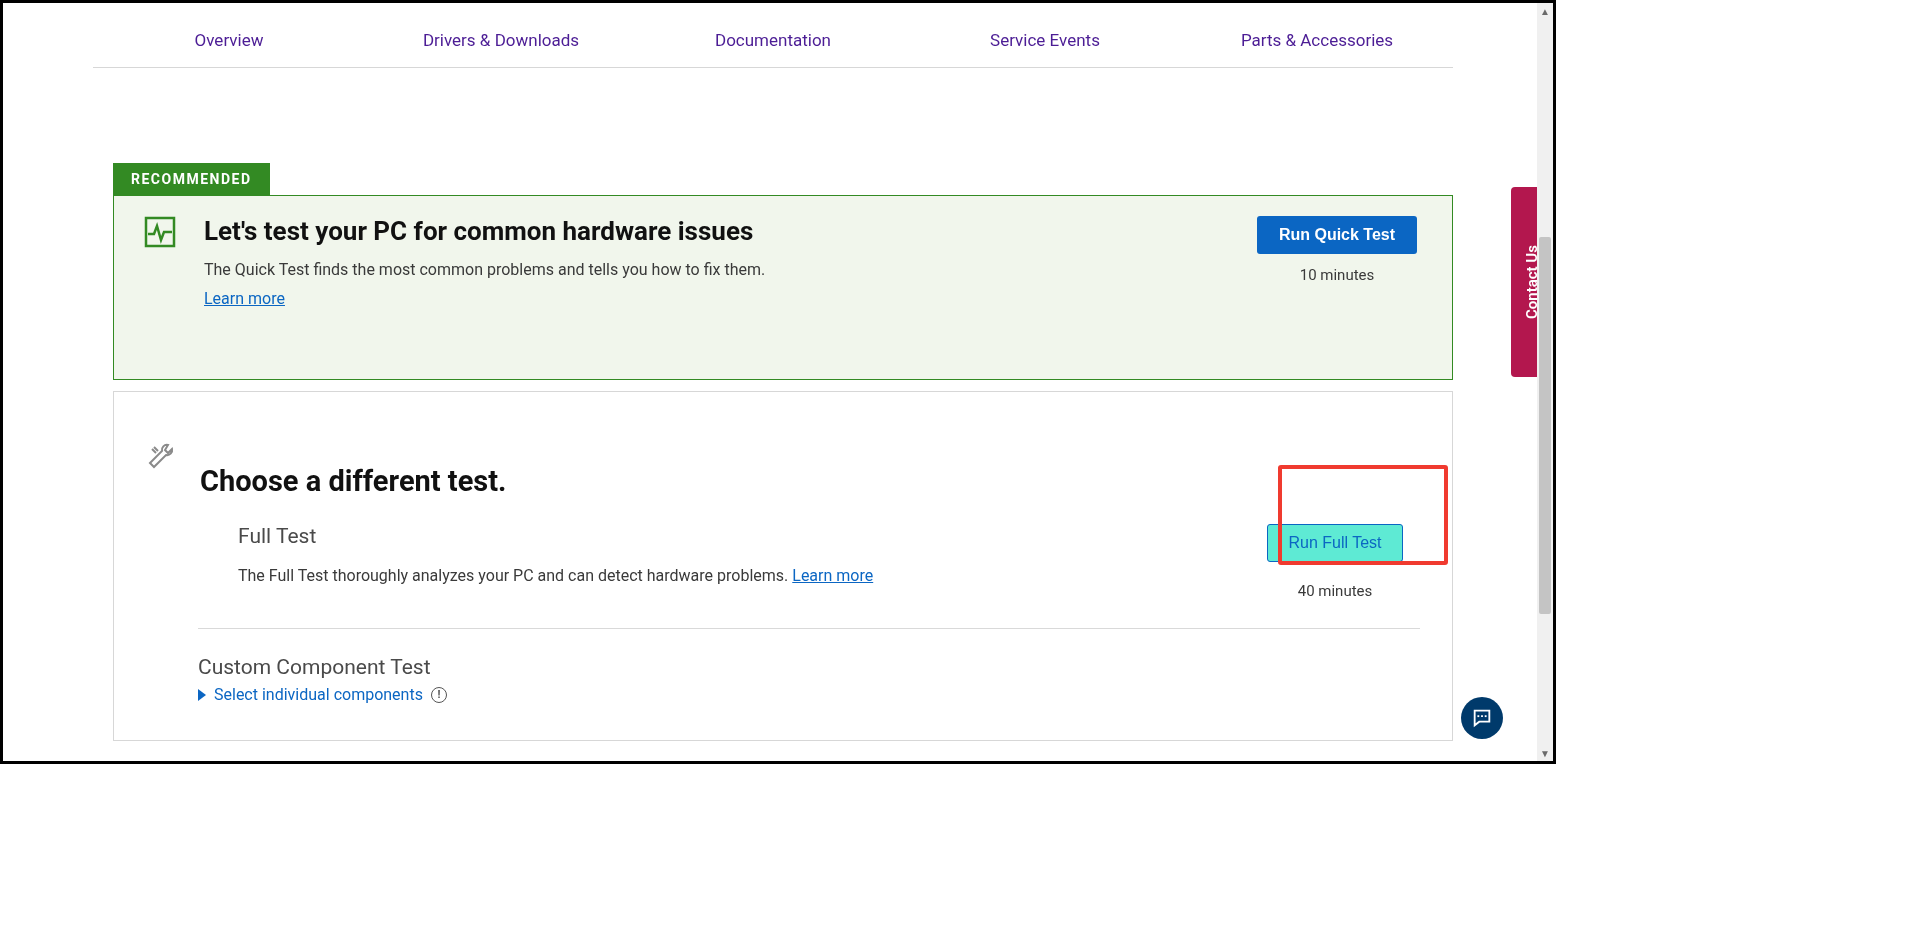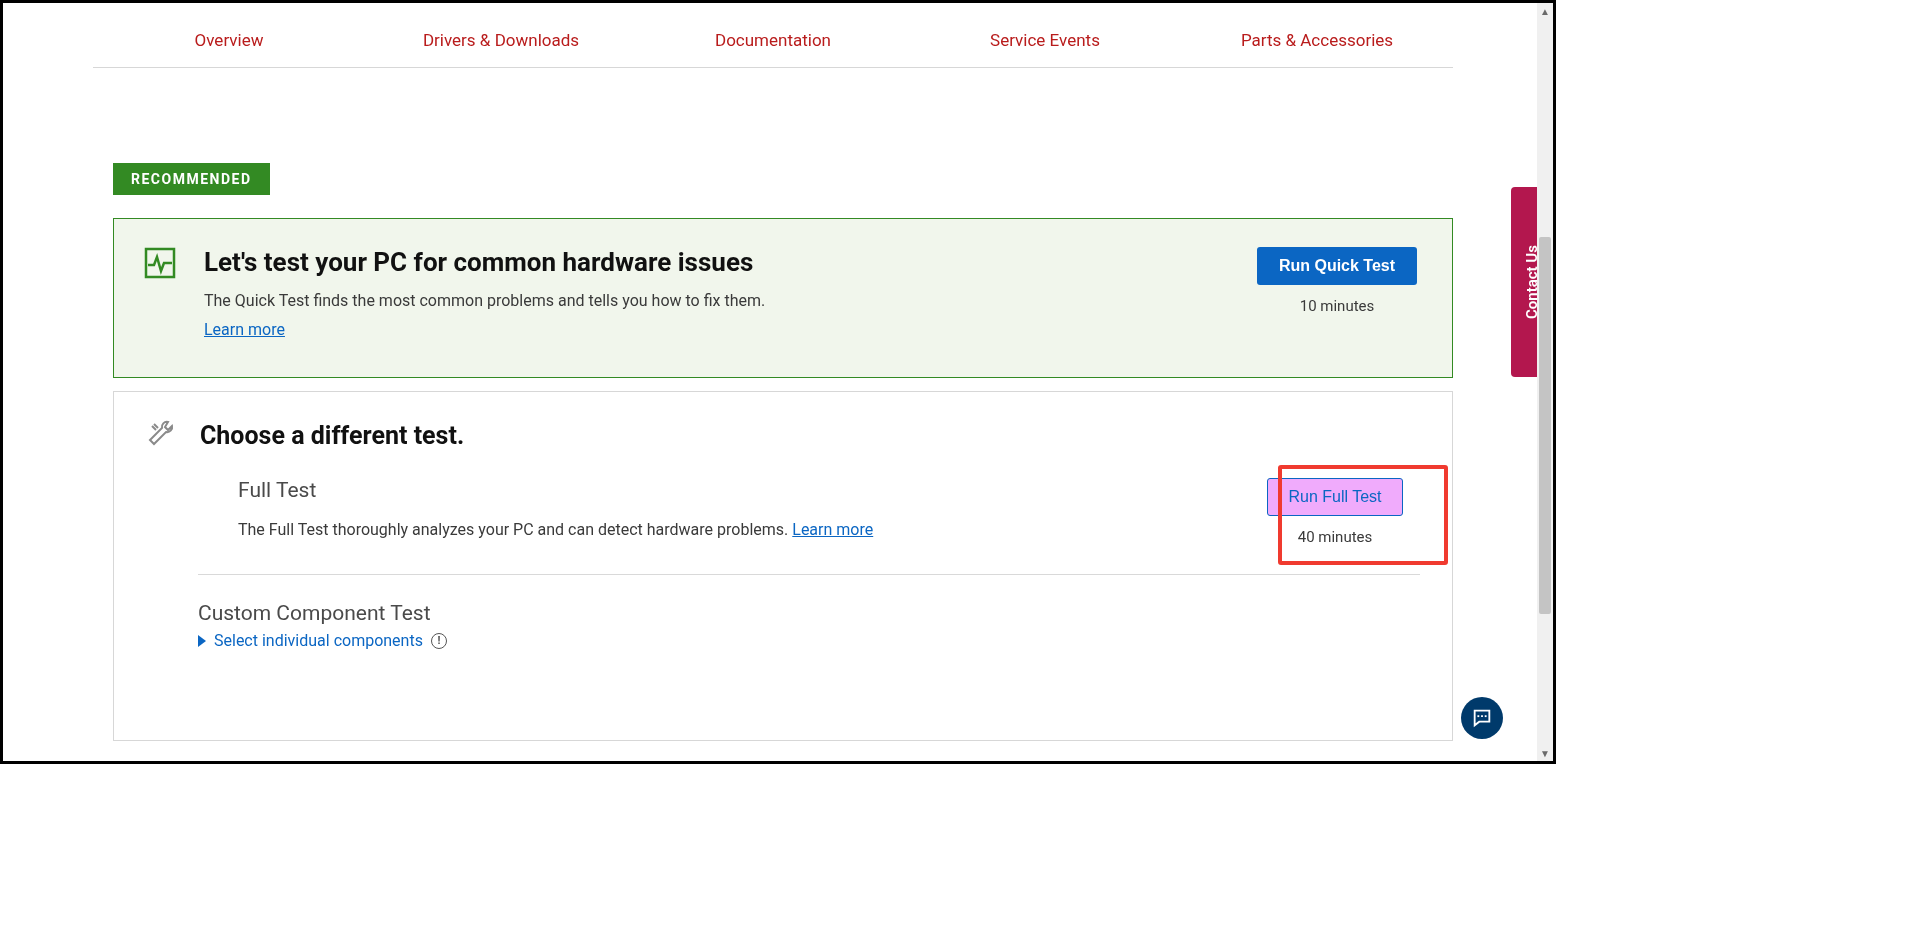--- a/index.html
+++ b/index.html
@@ -25,21 +25,21 @@
     border-bottom: 1px solid #d7d7d7;
     display: flex;
     align-items: stretch;
   }
   .tab {
     flex: 1;
     display: flex;
     align-items: center;
     justify-content: center;
     font-size: 17px;
-    color: #b91c1c;
+    color: #4c1d95;
     cursor: pointer;
   }
   .tab.active {
     border: 1px solid #767676;
     border-bottom: 3px solid #0b66c3;
     color: #0b66c3;
     font-weight: 600;
     margin-bottom: -1px;
   }
 
@@ -55,26 +55,25 @@
     font-weight: 700;
     padding: 8px 18px;
   }
 
   
   .rec-panel {
     position: absolute;
     left: 110px;
     right: 100px;
     top: 192px;
-    height: 160px;
+    height: 185px;
     background: #f1f6ec;
     border: 1px solid #338a23;
-    padding: 28px 30px;
-    display: flex;
-    margin-top: 23px;
+    padding: 20px 30px;
+    display: flex;
   }
   .rec-icon {
     width: 44px;
     height: 44px;
     flex: 0 0 44px;
     margin-right: 16px;
   }
   .rec-body { flex: 1 1 auto; }
   .rec-title {
     font-size: 26px;
@@ -117,49 +116,49 @@
     position: absolute;
     left: 110px;
     right: 100px;
     top: 388px;
     border: 1px solid #d7d7d7;
     padding: 26px 32px 34px 32px;
     bottom: 20px;
   }
   .alt-head { display: flex; align-items: center; margin-bottom: 26px; }
   .alt-icon { width: 34px; height: 34px; margin-right: 20px; color:#707070; }
-  .alt-title { font-size: 25px; font-weight: 700; color:#111; }
+  .alt-title { font-size: 29px; font-weight: 700; color:#111;margin-top:46px; }
 
   .full-test-row {
     margin-left: 52px;
     display: flex;
     align-items: flex-start;
     padding-bottom: 28px;
     border-bottom: 1px solid #d9d9d9;
     position: relative;
   }
   .full-left { flex: 1 1 auto; margin-left: 40px; }
   .ft-title { font-size: 21px; color:#4a4a4a; margin-bottom: 18px; }
   .ft-desc { font-size: 16px; color:#3a3a3a; }
   .full-right {
     flex: 0 0 170px;
     display: flex;
     flex-direction: column;
     align-items: center;
     position: relative;
   }
   .btn-secondary {
-    background:#f0abfc;
+    background:#5eead4;
     color:#0b66c3;
     border:1px solid #0b66c3;
     border-radius:3px;
     font-size:16px;
     padding:9px 20px;
     cursor:pointer;
-    margin-bottom:12px;
+    margin-bottom:20px;
     font-weight:500;
   }
   .highlight-box {
     position:absolute;
     border:4px solid #f03a2f;
     border-radius:3px;
     pointer-events:none;
   }
 
   .cct { margin-left: 52px; margin-top: 26px; }

